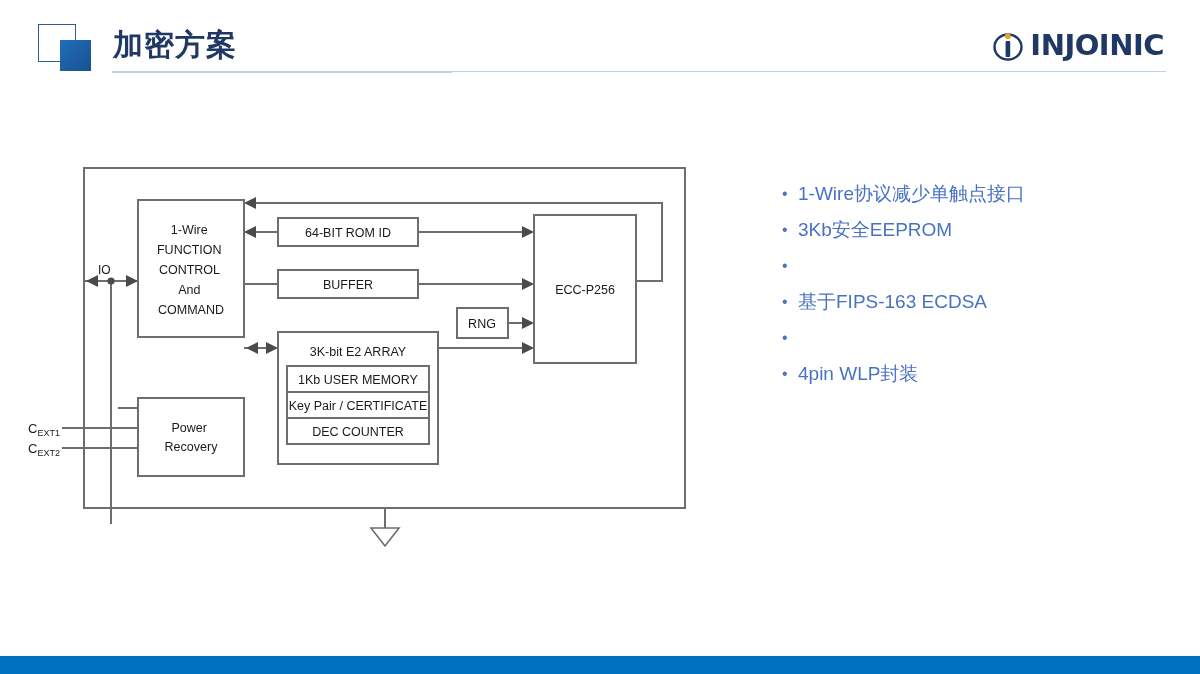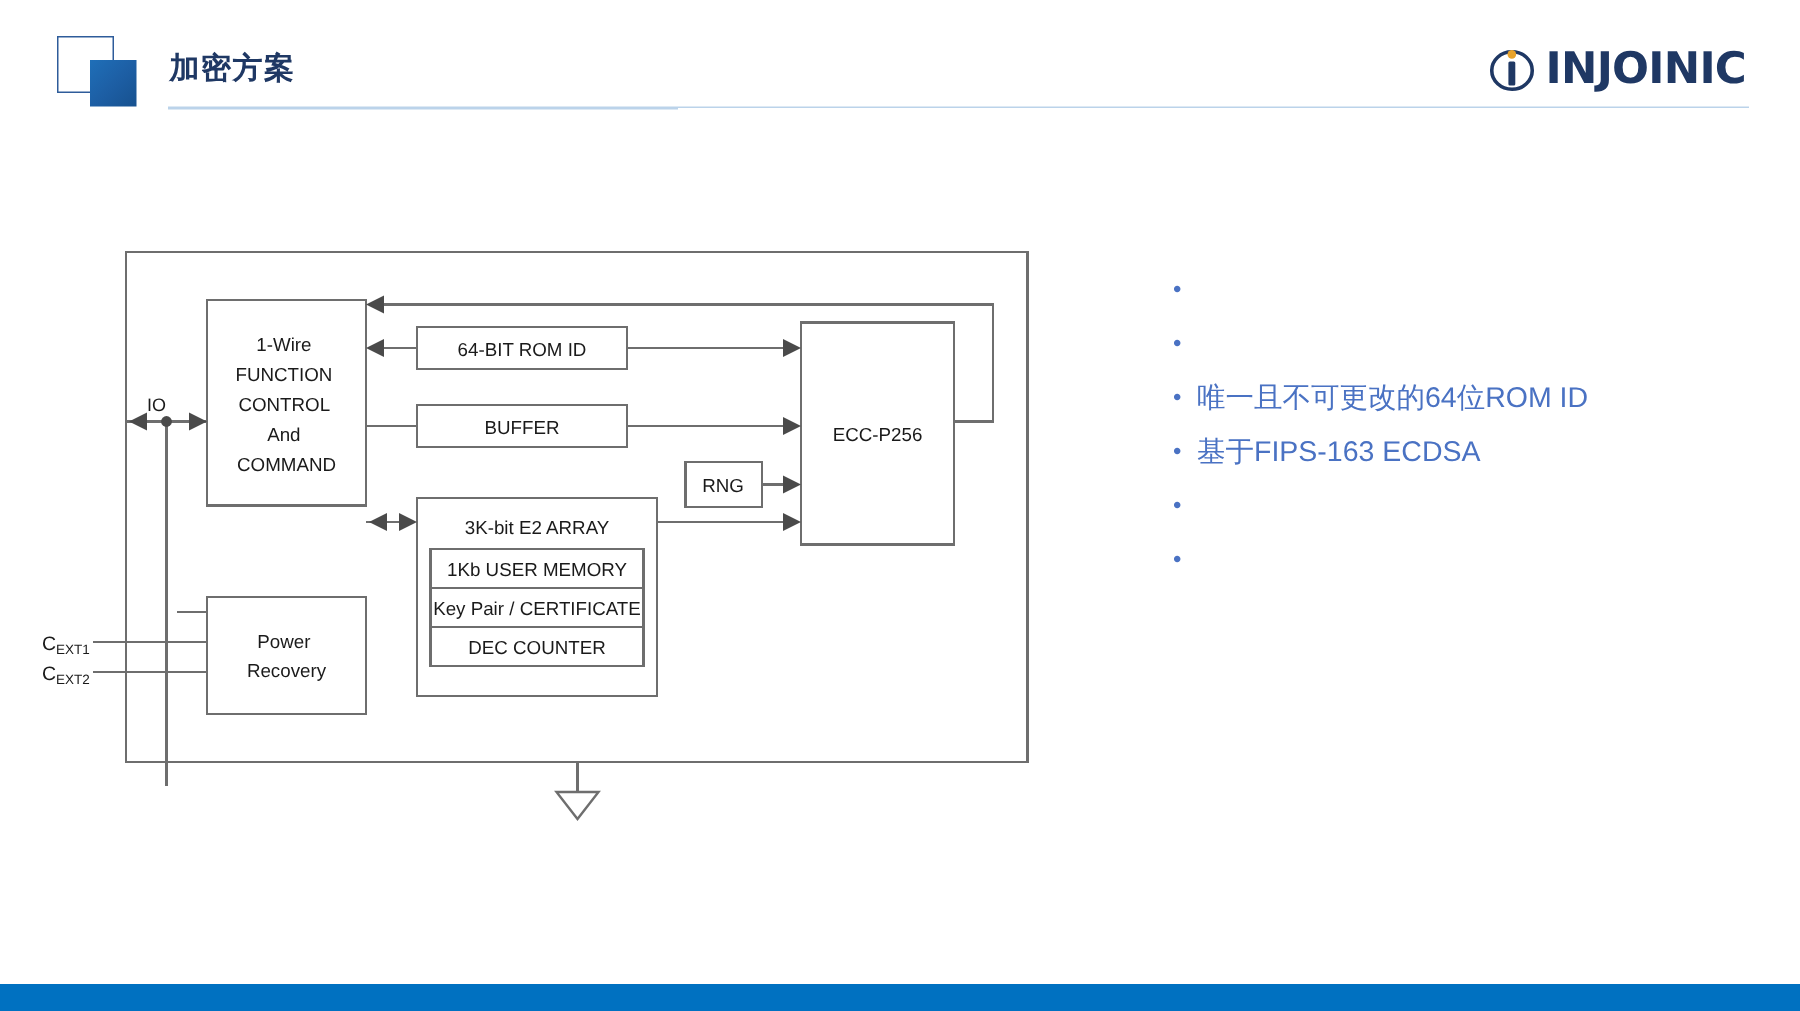--- a/index.html
+++ b/index.html
@@ -34,21 +34,21 @@
   .deco-square-filled {
     position: absolute;
     left: 60px; top: 40px;
     width: 31px; height: 31px;
     background: linear-gradient(135deg, #1F6FB8 0%, #1D5FA5 50%, #17518F 100%);
   }
   .page-title {
     position: absolute;
     left: 113px; top: 24px;
     font-family: "DejaVu Serif", "Liberation Serif", serif;
-    font-size: 20px;
+    font-size: 30px;
     font-weight: 700;
     color: #1F3864;
     letter-spacing: 1px;
     white-space: nowrap;
     line-height: 42px;
   }
   .header-rule-left {
     position: absolute;
     left: 112px; top: 71px;
     width: 340px; height: 2px;
@@ -249,33 +249,35 @@
         <tspan x="191" dy="0">Power</tspan>
         <tspan x="191" dy="19">Recovery</tspan>
       </text>
     </g>
   </svg>
 </div>
 
 <div class="features">
   <div class="feature-item">
     <span class="feature-bullet">•</span>
-  </div>
-  <div class="feature-item">
-    <span class="feature-bullet">•</span>
-  </div>
-  <div class="feature-item">
-    <span class="feature-bullet">•</span>
-    <span class="feature-text">唯一且不可更改的64位ROM ID</span>
+    <span class="feature-text">1-Wire协议减少单触点接口</span>
+  </div>
+  <div class="feature-item">
+    <span class="feature-bullet">•</span>
+    <span class="feature-text">3Kb安全EEPROM</span>
+  </div>
+  <div class="feature-item">
+    <span class="feature-bullet">•</span>
   </div>
   <div class="feature-item">
     <span class="feature-bullet">•</span>
     <span class="feature-text">基于FIPS-163 ECDSA</span>
   </div>
   <div class="feature-item">
     <span class="feature-bullet">•</span>
   </div>
   <div class="feature-item">
     <span class="feature-bullet">•</span>
+    <span class="feature-text">4pin WLP封装</span>
   </div>
 </div>
 
 <div class="slide-footer"></div>
 
 </body></html>

